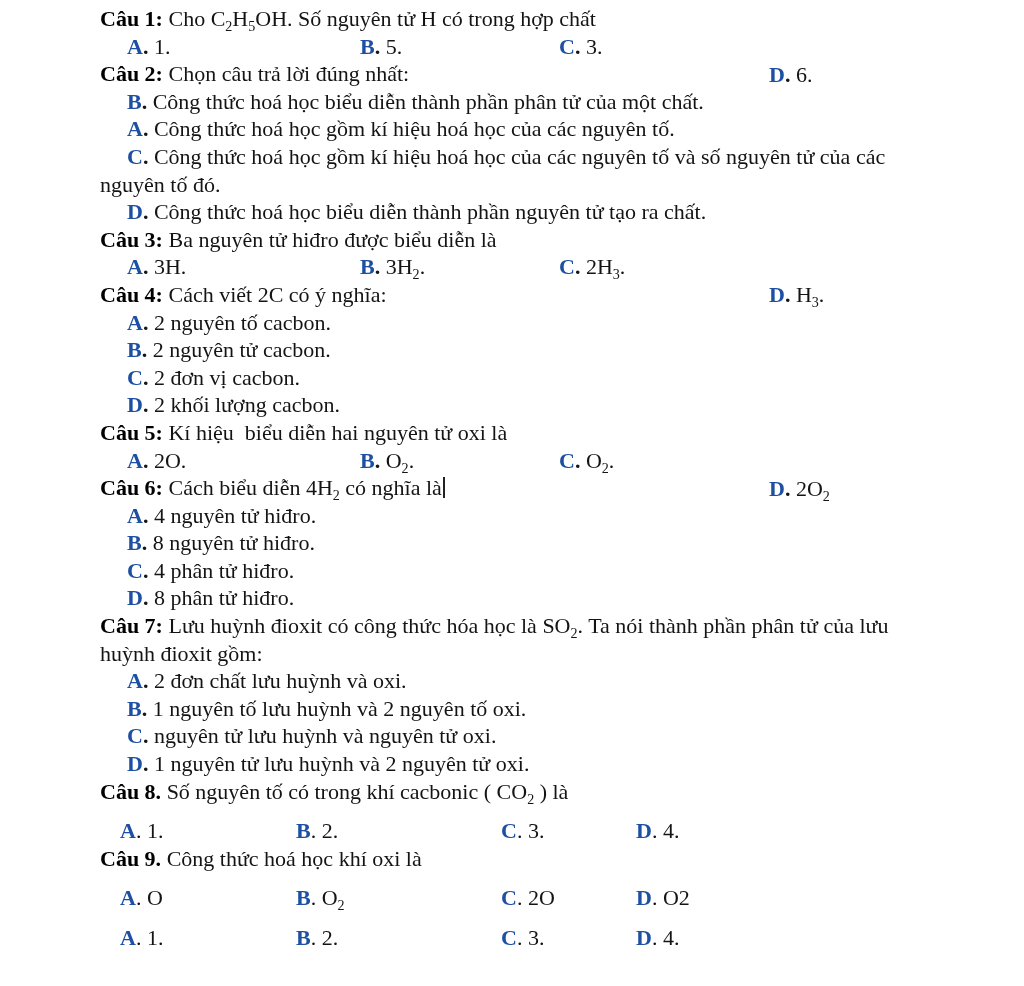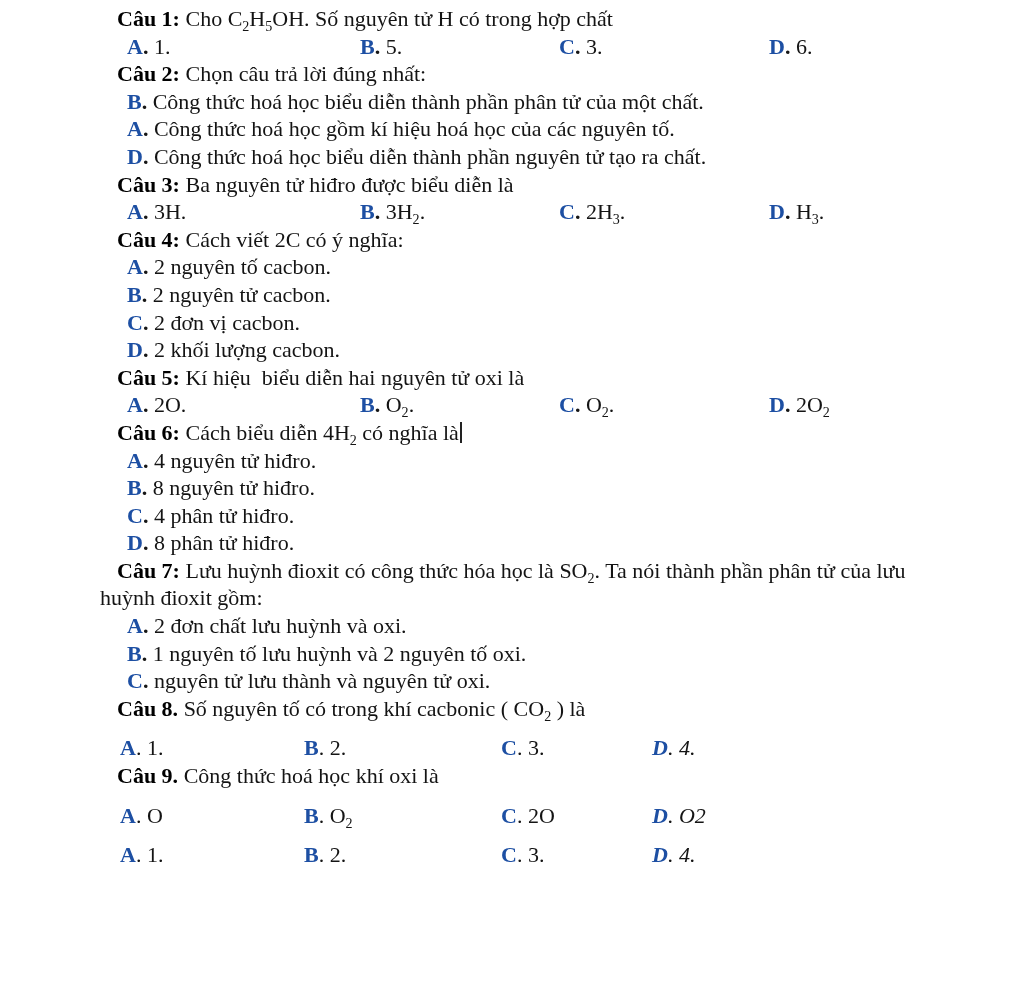--- a/index.html
+++ b/index.html
@@ -10,32 +10,32 @@
     background:#ffffff;
     padding:5px 82px 0 100px;
     font-family:"Liberation Serif","DejaVu Serif",serif;
     font-size:22px;
     line-height:27.6px;
     color:#141414;
     overflow:hidden;
   }
   p{margin:0;}
   .q-head{text-indent:0;}
-  .q-label{font-weight:700;color:#000000;margin-left:17px;}
+  .q-label{font-weight:700;color:#000000;}
   .opt-line{text-indent:27px;}
   .opt-row{position:relative;height:27.6px;}
   .opt-row .opt{position:absolute;top:0;white-space:nowrap;}
   .cols-wide  .opt:nth-child(1){left:27px;}
   .cols-wide  .opt:nth-child(2){left:260px;}
   .cols-wide  .opt:nth-child(3){left:459px;}
-  .cols-wide  .opt:nth-child(4){left:669px;}
+  .cols-wide  .opt:nth-child(4){left:669px;margin-top:28px;}
   .cols-narrow .opt:nth-child(1){left:20px;}
-  .cols-narrow .opt:nth-child(2){left:204px;text-align:right;}
+  .cols-narrow .opt:nth-child(2){left:196px;text-align:right;}
   .cols-narrow .opt:nth-child(3){left:401px;}
-  .cols-narrow .opt:nth-child(4){left:552px;font-style:italic;}
+  .cols-narrow .opt:nth-child(4){left:536px;}
   .opt-letter{font-weight:700;color:#1d4fa3;}
   .opt-punct{font-weight:700;color:#161616;}
   .cols-narrow .opt-punct{font-weight:400;}
   
   .question-block:nth-child(n+8) .opt-row{margin-top:12px;}
   sub{font-size:0.64em;line-height:0;}
   .text-cursor{
     display:inline-block;width:2px;height:21px;
     background:#222222;vertical-align:-3px;margin-left:1px;
   }
@@ -50,20 +50,21 @@
         <span class="opt"><span class="opt-letter">A</span><span class="opt-punct">.</span> <span class="opt-text">1.</span></span>
         <span class="opt"><span class="opt-letter">B</span><span class="opt-punct">.</span> <span class="opt-text">5.</span></span>
         <span class="opt"><span class="opt-letter">C</span><span class="opt-punct">.</span> <span class="opt-text">3.</span></span>
         <span class="opt"><span class="opt-letter">D</span><span class="opt-punct">.</span> <span class="opt-text">6.</span></span>
       </div>
     </div>
     <div class="question-block">
       <p class="q-head"><span class="q-label">Câu 2:</span> <span class="q-stem">Chọn câu trả lời đúng nhất:</span></p>
       <p class="opt-line"><span class="opt-letter">B</span><span class="opt-punct">.</span> <span class="opt-text">Công thức hoá học biểu diễn thành phần phân tử của một chất.</span></p>
       <p class="opt-line"><span class="opt-letter">A</span><span class="opt-punct">.</span> <span class="opt-text">Công thức hoá học gồm kí hiệu hoá học của các nguyên tố.</span></p>
+      <p class="opt-line"><span class="opt-letter">C</span><span class="opt-punct">.</span> <span class="opt-text">Công thức hoá học gồm kí hiệu hoá học của các nguyên tố và số nguyên tử của các nguyên tố đó.</span></p>
       <p class="opt-line"><span class="opt-letter">D</span><span class="opt-punct">.</span> <span class="opt-text">Công thức hoá học biểu diễn thành phần nguyên tử tạo ra chất.</span></p>
     </div>
     <div class="question-block">
       <p class="q-head"><span class="q-label">Câu 3:</span> <span class="q-stem">Ba nguyên tử hiđro được biểu diễn là</span></p>
       <div class="opt-row cols-wide">
         <span class="opt"><span class="opt-letter">A</span><span class="opt-punct">.</span> <span class="opt-text">3H.</span></span>
         <span class="opt"><span class="opt-letter">B</span><span class="opt-punct">.</span> <span class="opt-text">3H<sub>2</sub>.</span></span>
         <span class="opt"><span class="opt-letter">C</span><span class="opt-punct">.</span> <span class="opt-text">2H<sub>3</sub>.</span></span>
         <span class="opt"><span class="opt-letter">D</span><span class="opt-punct">.</span> <span class="opt-text">H<sub>3</sub>.</span></span>
       </div>
@@ -88,21 +89,22 @@
       <p class="q-head"><span class="q-label">Câu 6:</span> <span class="q-stem">Cách biểu diễn 4H<sub>2</sub> có nghĩa là<span class="text-cursor"></span></span></p>
       <p class="opt-line"><span class="opt-letter">A</span><span class="opt-punct">.</span> <span class="opt-text">4 nguyên tử hiđro.</span></p>
       <p class="opt-line"><span class="opt-letter">B</span><span class="opt-punct">.</span> <span class="opt-text">8 nguyên tử hiđro.</span></p>
       <p class="opt-line"><span class="opt-letter">C</span><span class="opt-punct">.</span> <span class="opt-text">4 phân tử hiđro.</span></p>
       <p class="opt-line"><span class="opt-letter">D</span><span class="opt-punct">.</span> <span class="opt-text">8 phân tử hiđro.</span></p>
     </div>
     <div class="question-block">
       <p class="q-head"><span class="q-label">Câu 7:</span> <span class="q-stem">Lưu huỳnh đioxit có công thức hóa học là SO<sub>2</sub>. Ta nói thành phần phân tử của lưu huỳnh đioxit gồm:</span></p>
       <p class="opt-line"><span class="opt-letter">A</span><span class="opt-punct">.</span> <span class="opt-text">2 đơn chất lưu huỳnh và oxi.</span></p>
       <p class="opt-line"><span class="opt-letter">B</span><span class="opt-punct">.</span> <span class="opt-text">1 nguyên tố lưu huỳnh và 2 nguyên tố oxi.</span></p>
-      <p class="opt-line"><span class="opt-letter">C</span><span class="opt-punct">.</span> <span class="opt-text">nguyên tử lưu thành và nguyên tử oxi.</span></p>
+      <p class="opt-line"><span class="opt-letter">C</span><span class="opt-punct">.</span> <span class="opt-text">nguyên tử lưu huỳnh và nguyên tử oxi.</span></p>
+      <p class="opt-line"><span class="opt-letter">D</span><span class="opt-punct">.</span> <span class="opt-text">1 nguyên tử lưu huỳnh và 2 nguyên tử oxi.</span></p>
     </div>
     <div class="question-block">
       <p class="q-head"><span class="q-label">Câu 8.</span> <span class="q-stem">Số nguyên tố có trong khí cacbonic ( CO<sub>2</sub> ) là</span></p>
       <div class="opt-row cols-narrow">
         <span class="opt"><span class="opt-letter">A</span><span class="opt-punct">.</span> <span class="opt-text">1.</span></span>
         <span class="opt"><span class="opt-letter">B</span><span class="opt-punct">.</span> <span class="opt-text">2.</span></span>
         <span class="opt"><span class="opt-letter">C</span><span class="opt-punct">.</span> <span class="opt-text">3.</span></span>
         <span class="opt"><span class="opt-letter">D</span><span class="opt-punct">.</span> <span class="opt-text">4.</span></span>
       </div>
     </div>

